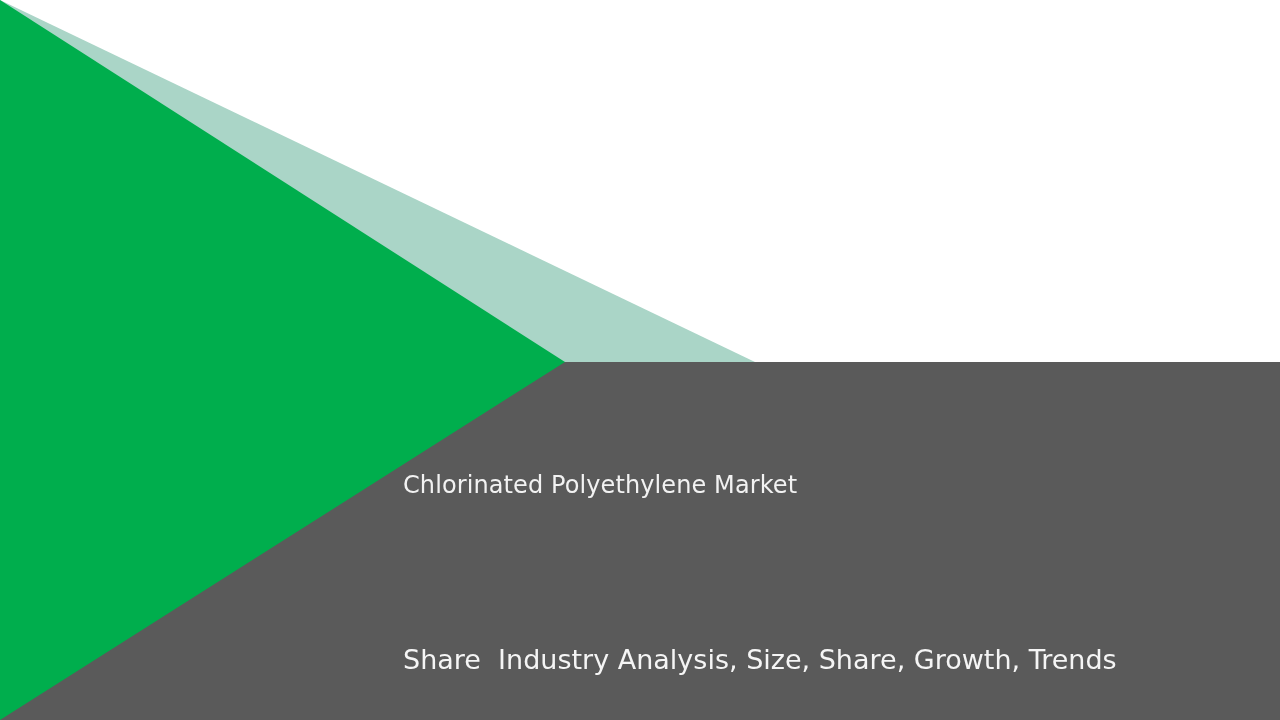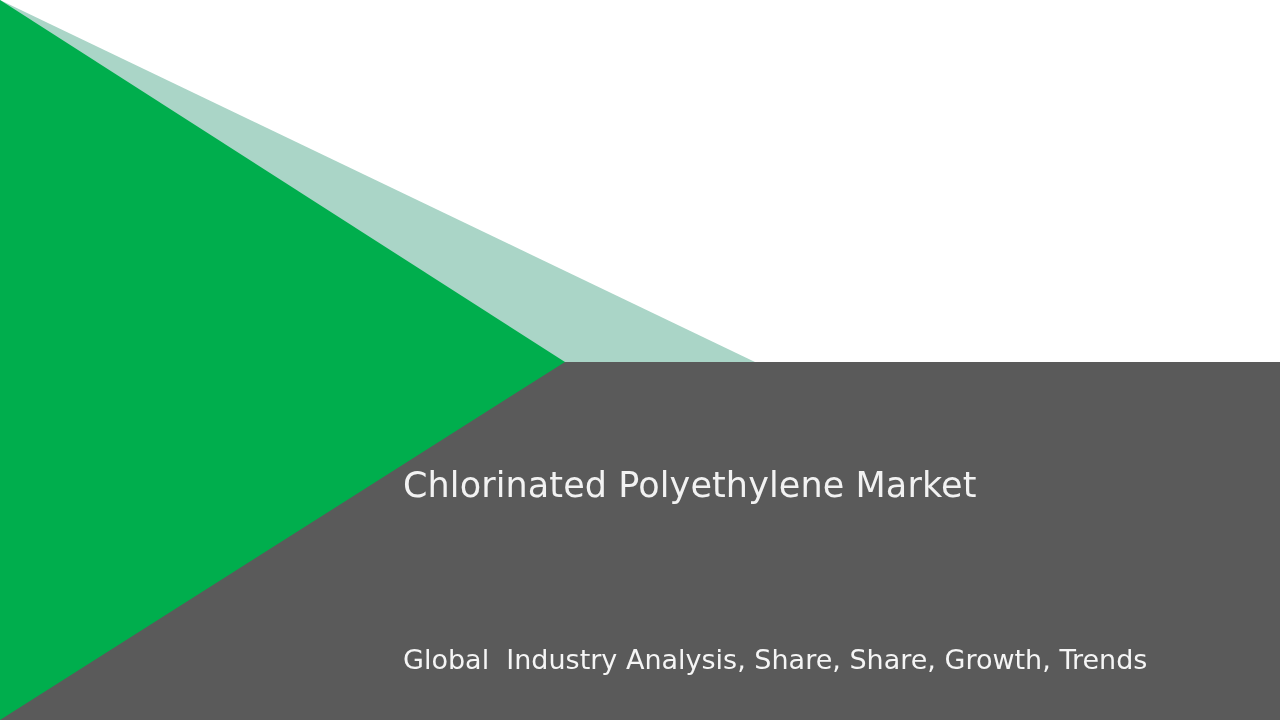--- a/index.html
+++ b/index.html
@@ -30,21 +30,21 @@
     display: block;
   }
   
   #text-block {
     position: absolute;
     left: 403px;
     top: 462px;
     width: 800px;
   }
   #title {
-    font-size: 35px;
+    font-size: 24px;
     line-height: 46px;
     color: #f2f2f2;
     font-weight: 400;
     white-space: pre;
     letter-spacing: 0.1px;
   }
   #subtitle {
     margin-top: 24px;
     font-size: 27px;
     line-height: 51px;
@@ -78,19 +78,19 @@
     <polygon points="0,0 755,362 0,362" fill="#AAD5C7"></polygon>
 
     <rect x="0" y="362" width="1280" height="358" fill="#5A5A5A"></rect>
 
     <polygon points="0,0 565,362 0,720" fill="#00AE4D"></polygon>
   </svg>
 
   <div id="text-block">
     <div id="title">Chlorinated Polyethylene Market</div>
     <div id="subtitle">
-      <div class="subtitle-line">Global  Industry Analysis, Share, Share, Growth, Trends</div>
+      <div class="subtitle-line">Share  Industry Analysis, Size, Share, Growth, Trends</div>
       
     </div>
   </div>
 
 
 </div>
 
 </body></html>

